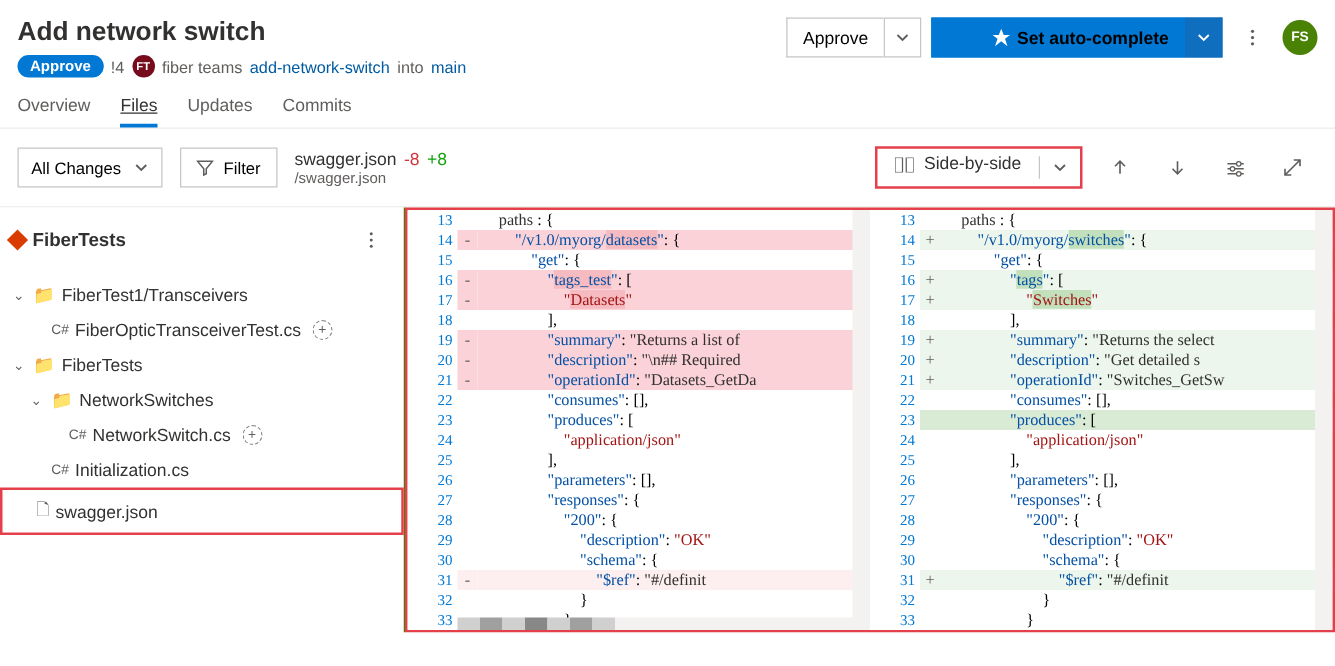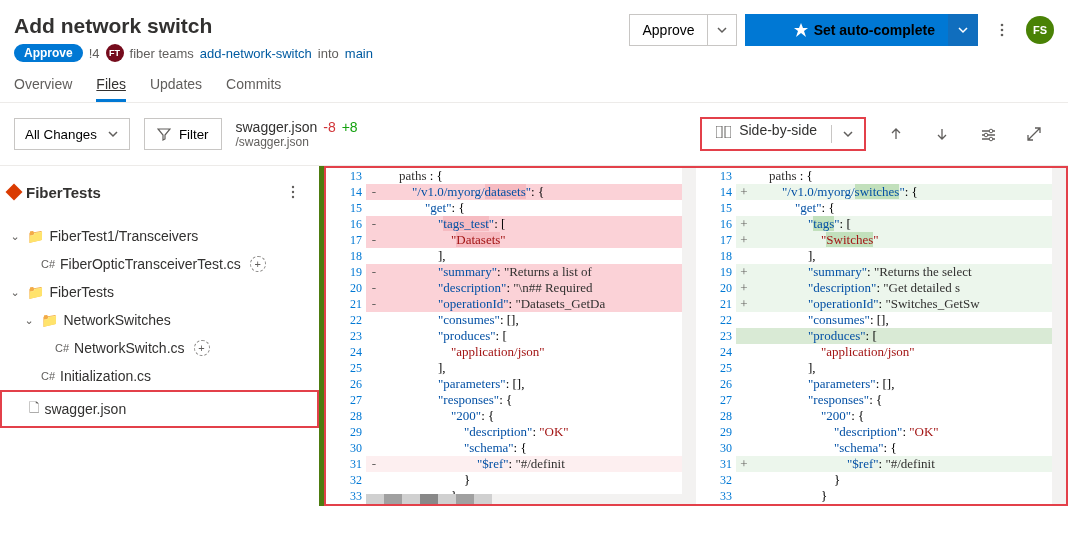--- a/index.html
+++ b/index.html
@@ -43,21 +43,21 @@
   .file-path { font-size: 12px; color: #605e5c; }
   
   .view-select { display: inline-flex; align-items: center; border: 2px solid #e3404a; }
   .view-select-main { display: inline-flex; align-items: flex-end; gap: 8px; padding: 5px 14px; height: 18px; border-right: 1px solid #c8c6c4; }
   .view-select-arrow { padding: 5px 10px; height: 30px; display: inline-flex; align-items: center; }
   
   
   .main { display: flex; }
   
   
-  .sidebar { width: 324px; border-right: 5px solid #4d7c0f; background: #fff; }
+  .sidebar { width: 324px; border-right: 1px solid #4d7c0f; background: #fff; }
   .sidebar-header { display: flex; align-items: center; justify-content: space-between; padding: 10px 10px 10px 8px; }
   .sidebar-title { display: flex; align-items: center; gap: 6px; font-weight: 600; font-size: 15px; }
   .diamond-icon { width: 12px; height: 12px; background: #da3b01; transform: rotate(45deg); }
   .tree { padding: 4px 0; }
   .tree-item { display: flex; align-items: center; padding: 6px 8px; gap: 5px; cursor: pointer; }
   .tree-item.selected { border: 2px solid #e3404a; }
   .chevron { width: 14px; display: inline-flex; justify-content: center; font-size: 11px; color: #605e5c; }
   .folder-icon { color: #dcb67a; font-size: 14px; }
   .file-icon { color: #605e5c; font-size: 13px; }
   .cs-icon { font-size: 11px; color: #605e5c; }

